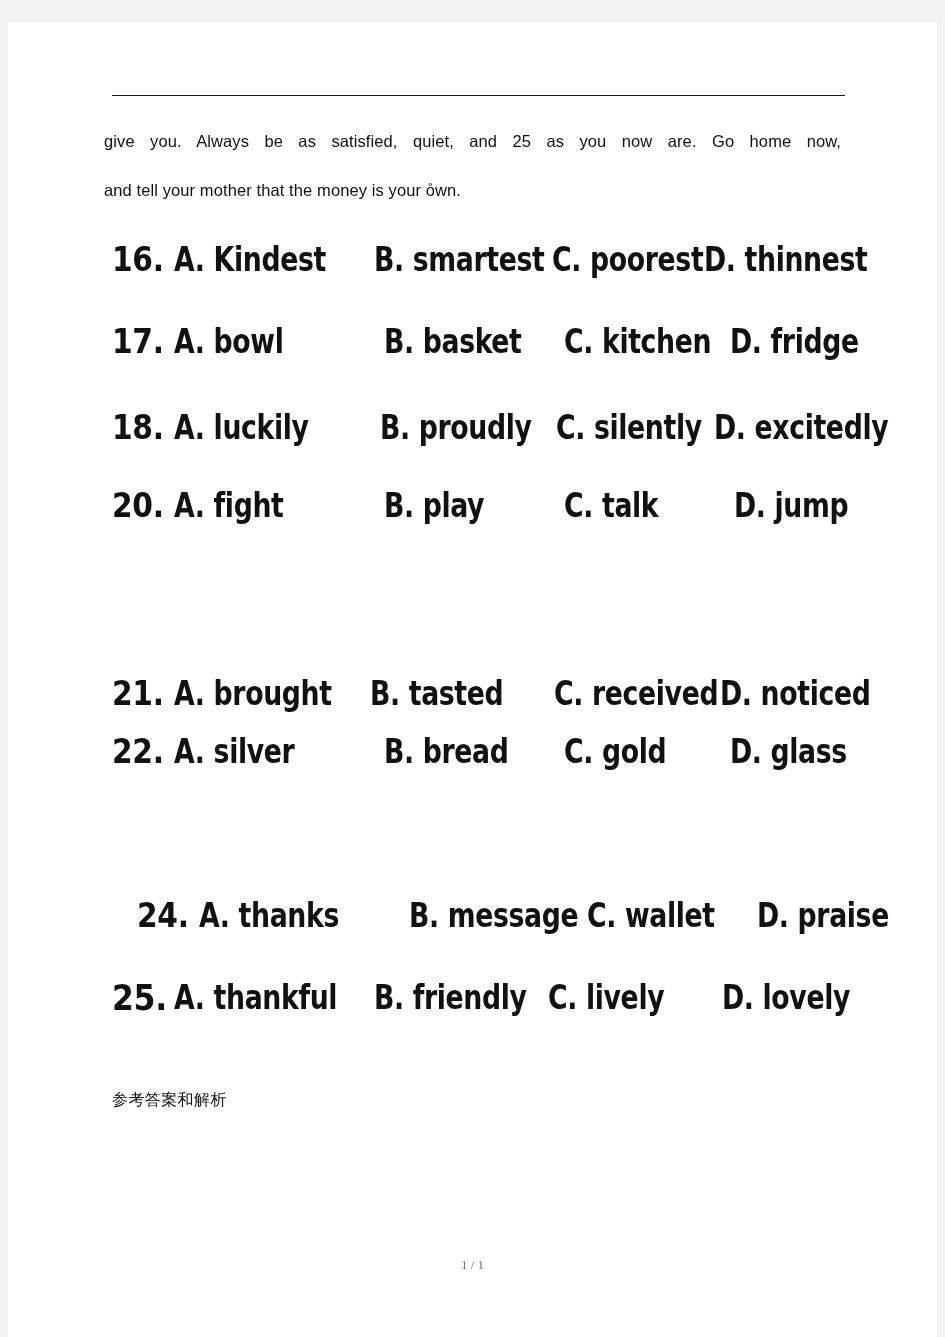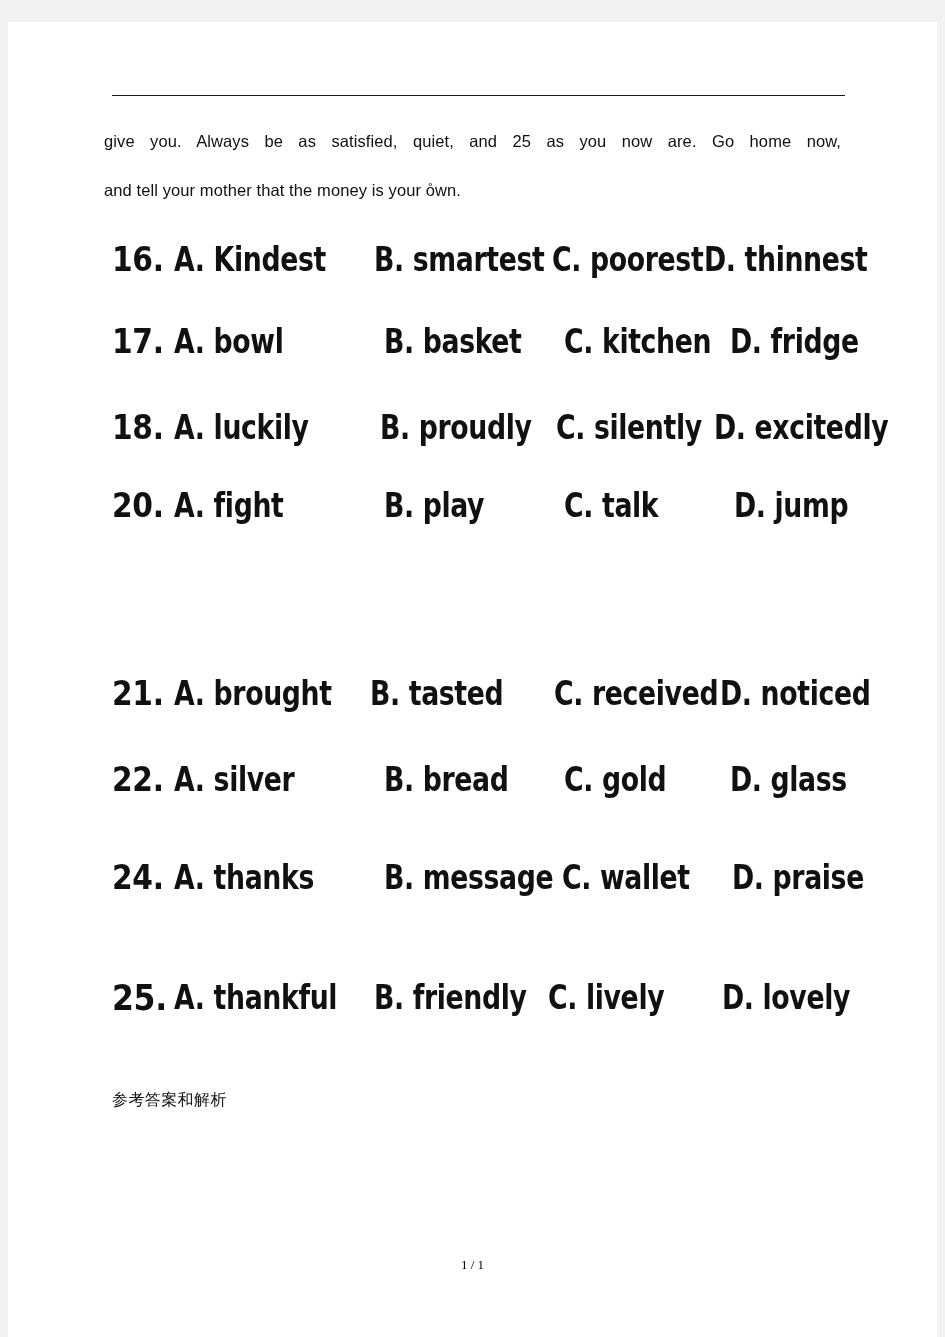--- a/index.html
+++ b/index.html
@@ -167,21 +167,21 @@
   #cn-body .bold { font-weight: bold; }
 
   
   #footer {
     position: absolute;
     left: 0;
     top: 1235px;
     width: 929px;
     text-align: center;
     font-size: 13px;
-    color: #000000;
+    color: #737373;
     font-family: "Liberation Serif", serif;
   }
 </style>
 </head>
 <body>
 
 <div id="page">
 
   <div id="header-rule"></div>
 
@@ -226,30 +226,30 @@
 
 
     <div class="q-row" data-row="5" style="top:434px;">
       <span class="q-num">21.</span>
       <span class="opt opt-a">A. brought</span>
       <span class="opt opt-b">B. tasted</span>
       <span class="opt opt-c">C. received</span>
       <span class="opt opt-d">D. noticed</span>
     </div>
 
-    <div class="q-row" data-row="6" style="top:492px;margin-top:28px;">
+    <div class="q-row" data-row="6" style="top:492px;">
       <span class="q-num">22.</span>
       <span class="opt opt-a">A. silver</span>
       <span class="opt opt-b">B. bread</span>
       <span class="opt opt-c">C. gold</span>
       <span class="opt opt-d">D. glass</span>
     </div>
 
 
-    <div class="q-row" data-row="8" style="top:618px;">
+    <div class="q-row" data-row="8" style="top:656px;margin-left:25px;">
       <span class="q-num">24.</span>
       <span class="opt opt-a">A. thanks</span>
       <span class="opt opt-b">B. message</span>
       <span class="opt opt-c">C. wallet</span>
       <span class="opt opt-d">D. praise</span>
     </div>
 
     <div class="q-row" data-row="9" style="top:738px;">
       <span class="q-num">25.</span>
       <span class="opt opt-a">A. thankful</span>

